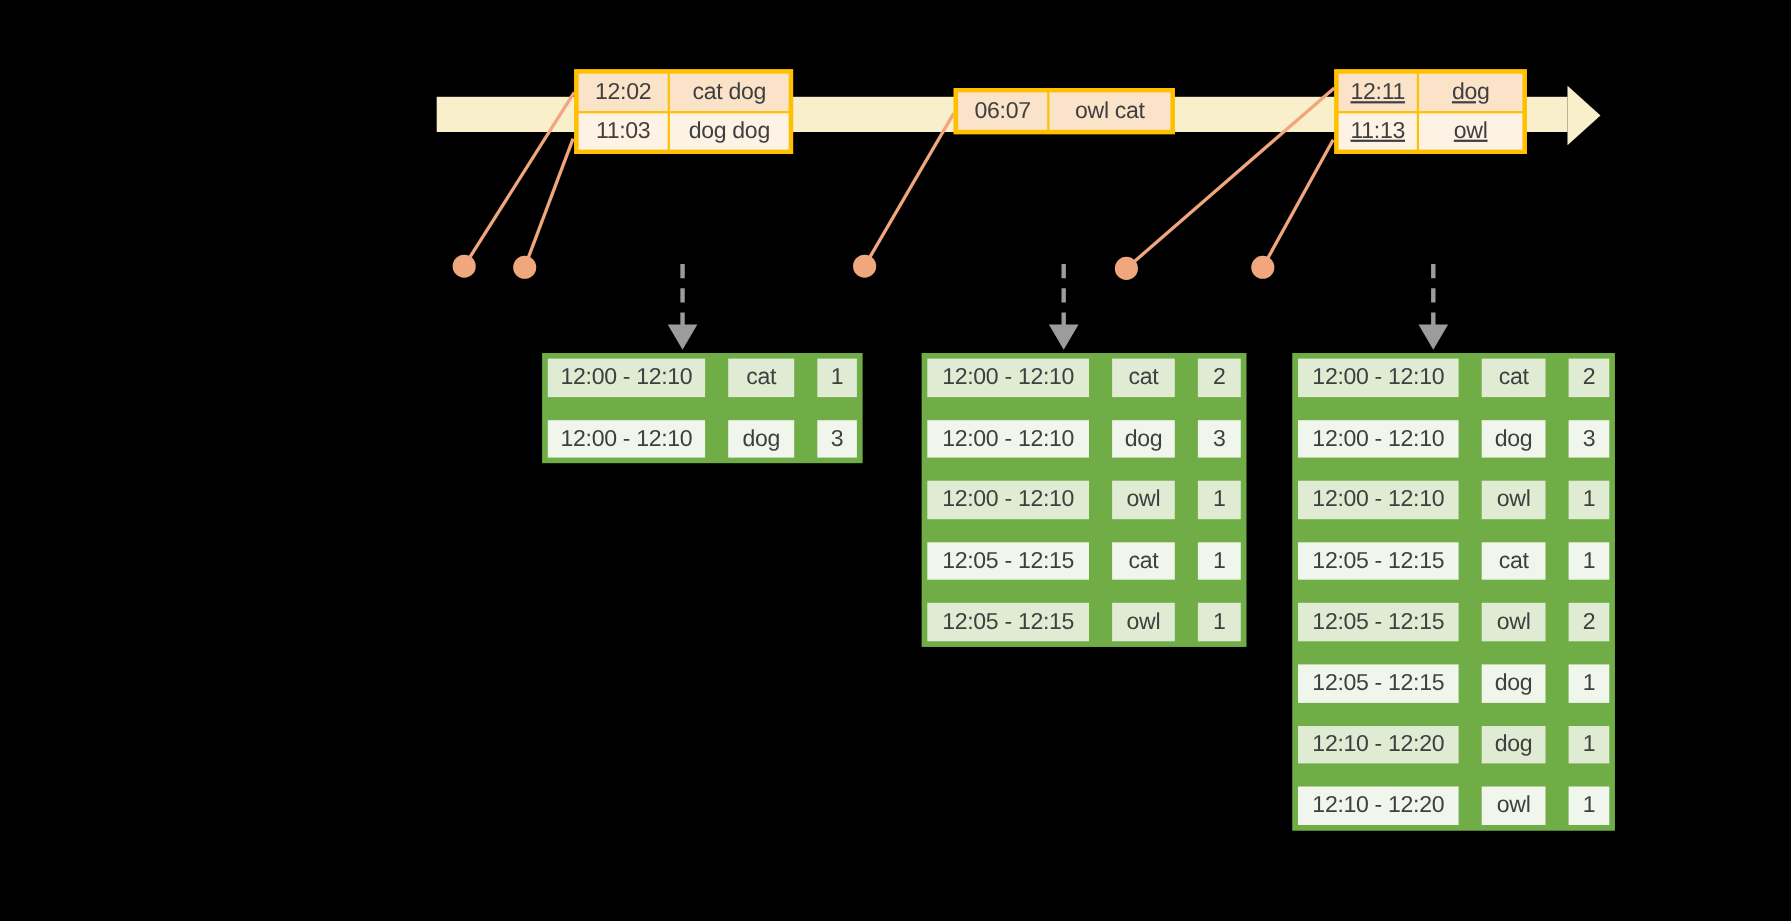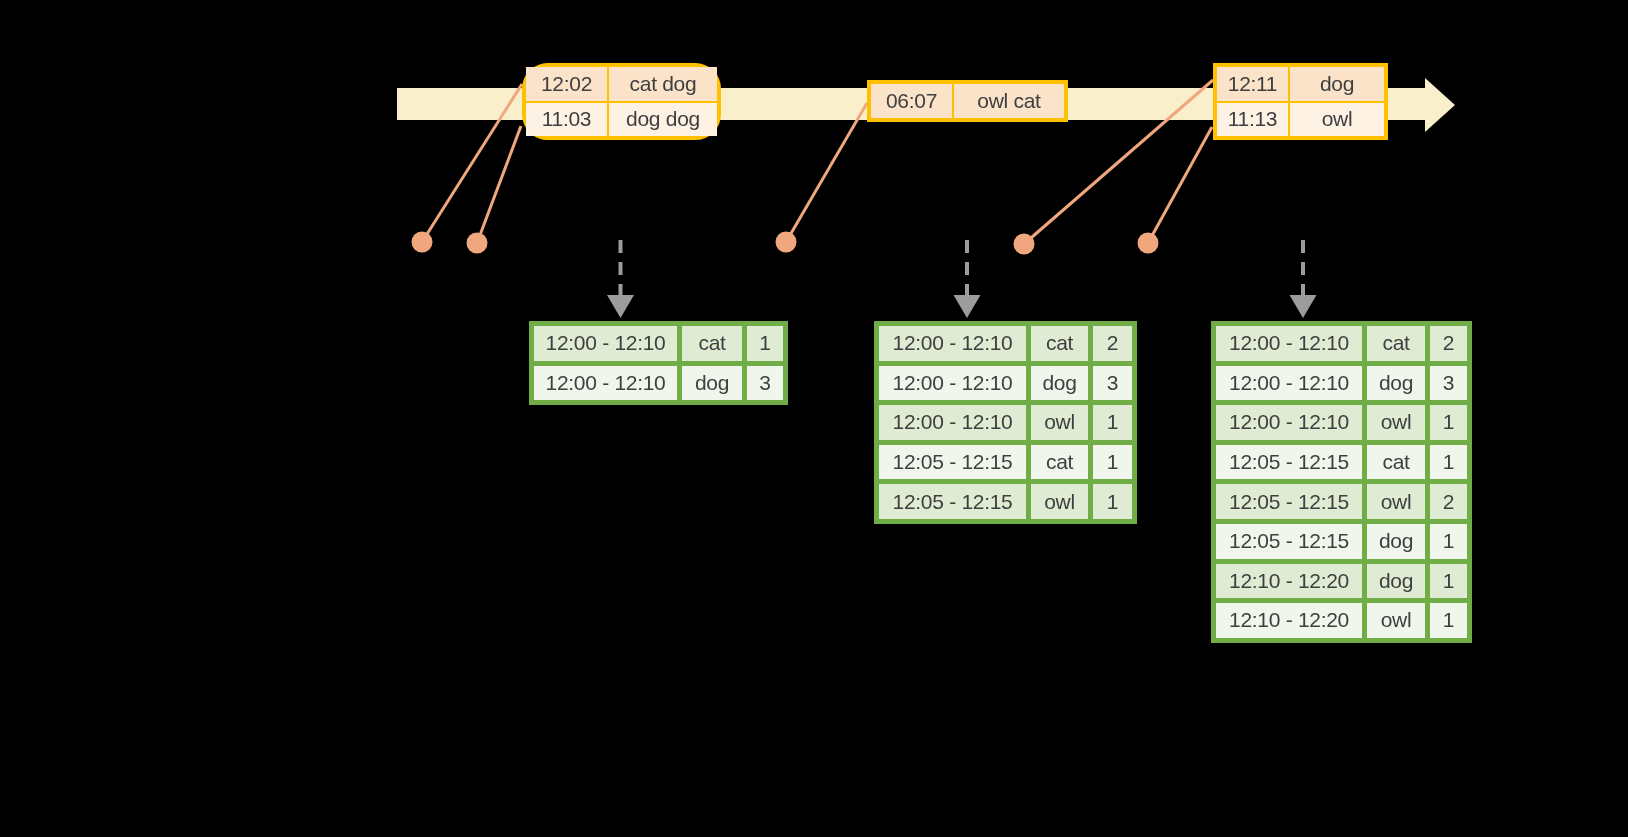--- a/index.html
+++ b/index.html
@@ -31,28 +31,28 @@
     display:flex;align-items:center;justify-content:center;
     font-size:21px;letter-spacing:-0.3px;white-space:nowrap;
   }
   .etable{
     grid-auto-rows:33.5px;gap:2px;
     border:4px solid var(--gold);background:var(--gold);
   }
   .etable .dark{background:var(--peachDark);}
   .etable .light{background:var(--peachLight);}
   .gtable{
-    grid-auto-rows:34.6px;gap:5px;
-    border:5px solid var(--green);background:var(--green);margin-left:36px;
+    grid-auto-rows:34.6px;gap:21px;
+    border:5px solid var(--green);background:var(--green);
   }
   .gtable .dark{background:var(--greenDark);}
   .gtable .light{background:var(--greenLight);}
-  .e1{left:522px;top:63px;grid-template-columns:81px 108px;border-radius:26px;}
+  .e1{left:522px;top:63px;grid-template-columns:81px 108px;}
   .e2{left:867px;top:80px;grid-template-columns:81px 110px;}
-  .e3{left:1213px;top:63px;grid-template-columns:71px 94px;}
+  .e3{left:1213px;top:63px;grid-template-columns:71px 94px;text-decoration:underline;}
   .g1{left:493px;top:321px;grid-template-columns:143px 60px 36px;}
   .g2{left:838px;top:321px;grid-template-columns:147px 57px 39px;}
   .g3{left:1175px;top:321px;grid-template-columns:146px 58px 37px;}
 </style>
 </head>
 <body>
 
 <div class="canvas" style="--bg: #000000; --band: #FAEFCB; --gold: #FFC000; --peachDark: #FAE3C8; --peachLight: #FDF2E4; --orange: #F0A77E; --gray: #9C9C9C; --green: #70AD47; --greenDark: #DFEBD3; --greenLight: #F1F6ED; --text: #3F3F3F;">
 
   <div class="timeline-band"></div>

